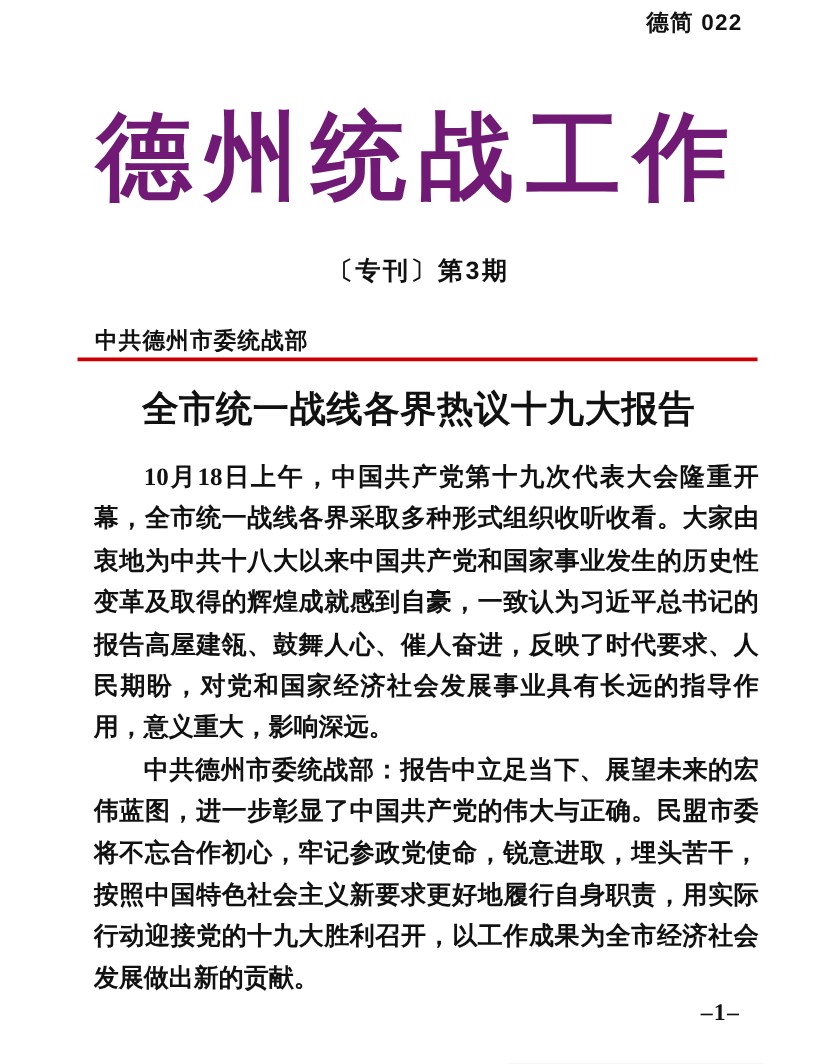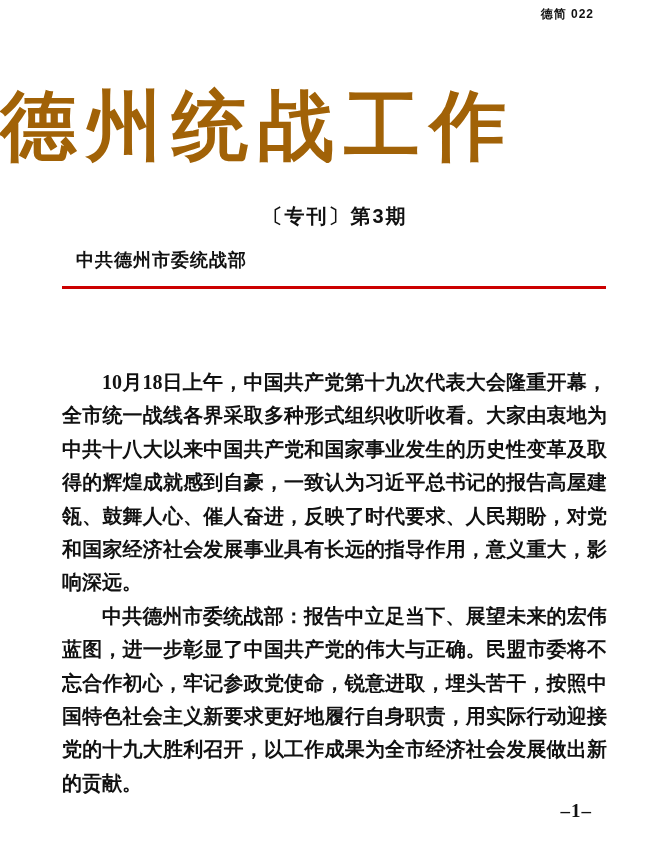--- a/index.html
+++ b/index.html
@@ -8,41 +8,41 @@
     width:670px;height:851px;
     margin:0 auto;
     background:#ffffff;
     font-family:"Liberation Serif", serif;
     color:#111;
     overflow:hidden;
   }
   .doc-code{
     position:absolute;top:6px;right:76px;
     font-family:"Liberation Sans", sans-serif;
-    font-weight:bold;font-size:12px;letter-spacing:1px;
+    font-weight:bold;font-size:18px;letter-spacing:1px;
   }
   .masthead{
     position:absolute;top:78px;left:0;right:0;
-    text-align:left;
-    color:#a16207;
+    text-align:center;
+    color:#701a75;
     font-family:"Liberation Serif", serif;
     font-weight:900;
     font-size:76px;
     letter-spacing:10px;
     line-height:96px;
     white-space:nowrap;
   }
   .issue-label{
     position:absolute;top:203px;left:0;right:0;
     text-align:center;
     font-family:"Liberation Sans", sans-serif;
     font-weight:bold;font-size:20px;letter-spacing:2px;
   }
   .meta-row{
-    position:absolute;top:248px;left:62px;right:64px;
+    position:absolute;top:260px;left:62px;right:64px;
     display:flex;justify-content:space-between;align-items:flex-start;
   }
   .meta-org{
     font-family:"Liberation Sans", sans-serif;
     font-weight:bold;font-size:18px;letter-spacing:1px;
     padding-left:14px;
   }
   .meta-date{
     font-family:"Liberation Serif", serif;
     font-weight:bold;font-size:19px;letter-spacing:1px;
@@ -51,21 +51,21 @@
     position:absolute;top:286px;left:62px;right:64px;
     height:3px;background:#cc0000;
   }
   .headline{
     position:absolute;top:308px;left:0;right:0;
     text-align:center;
     font-family:"Liberation Sans", sans-serif;
     font-weight:900;font-size:29px;letter-spacing:0.5px;
   }
   .body-text{
-    position:absolute;top:366px;left:62px;right:63px;
+    position:absolute;top:366px;left:75px;right:63px;
     height:436px;overflow:hidden;
     font-size:20px;line-height:33.4px;
     font-weight:600;
     text-align:justify;
   }
   .body-text p{
     margin:0;
     text-indent:2em;
   }
   .speaker{
@@ -88,20 +88,21 @@
   <div class="masthead">德州统战工作</div>
 
   <div class="issue-label">〔专刊〕第3期</div>
 
   <div class="meta-row">
     <span class="meta-org">中共德州市委统战部</span>
   </div>
 
   <div class="red-rule"></div>
 
+  <div class="headline">全市统一战线各界热议十九大报告</div>
 
   <div class="body-text">
     <p><span class="speaker"></span><span>10月18日上午，中国共产党第十九次代表大会隆重开幕，全市统一战线各界采取多种形式组织收听收看。大家由衷地为中共十八大以来中国共产党和国家事业发生的历史性变革及取得的辉煌成就感到自豪，一致认为习近平总书记的报告高屋建瓴、鼓舞人心、催人奋进，反映了时代要求、人民期盼，对党和国家经济社会发展事业具有长远的指导作用，意义重大，影响深远。</span></p>
     <p><span class="speaker">中共德州市委统战部：</span><span>报告中立足当下、展望未来的宏伟蓝图，进一步彰显了中国共产党的伟大与正确。民盟市委将不忘合作初心，牢记参政党使命，锐意进取，埋头苦干，按照中国特色社会主义新要求更好地履行自身职责，用实际行动迎接党的十九大胜利召开，以工作成果为全市经济社会发展做出新的贡献。</span></p>
     <p></p>
   </div>
 
   <div class="page-number">–1–</div>
 
 </div>

